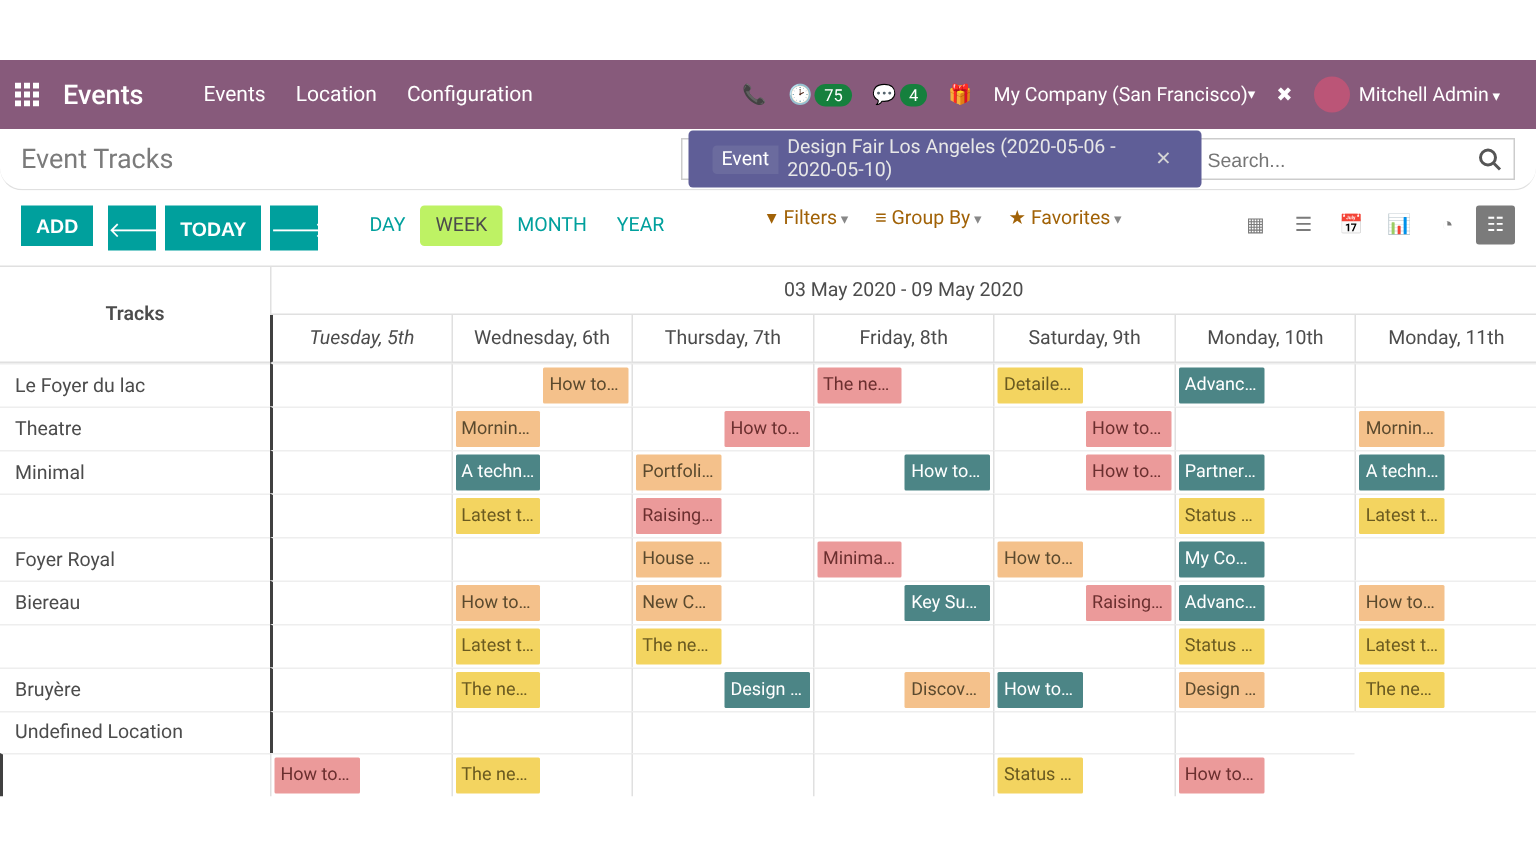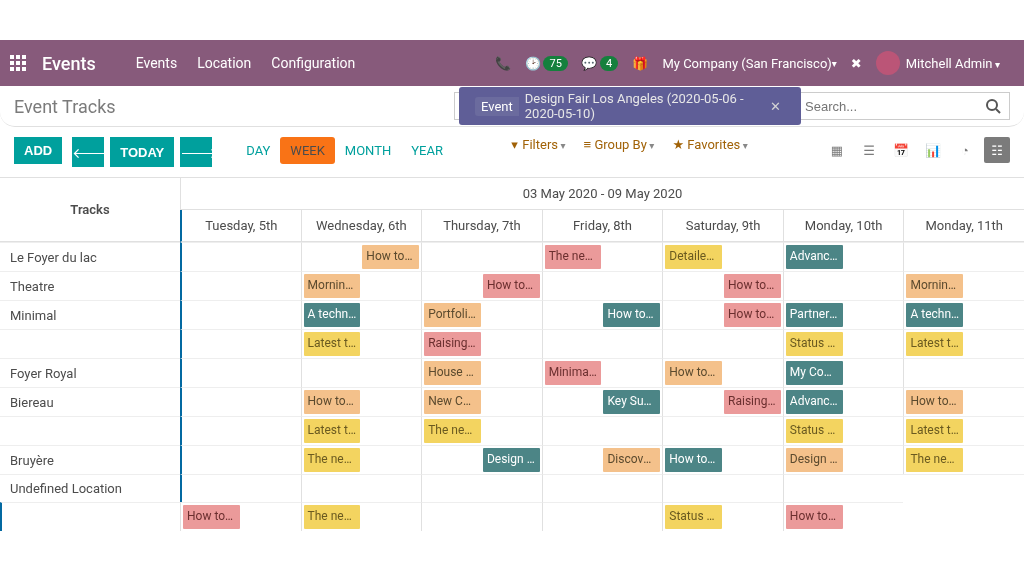--- a/index.html
+++ b/index.html
@@ -21,41 +21,41 @@
 .tag-val { padding:2px 6px; color:#e7e7e7;}
 .tag-close { padding:0 4px; cursor:pointer; color:#d4d4d4;}
 .search-wrap input { flex:1; border:none; outline:none; font-size:13px; background:transparent;}
 .search-icon { color:#666; cursor:pointer; padding:0 4px;}
 .toolbar { display:flex; align-items:flex-start; padding:10px 14px; border-bottom:1px solid #e0e0e0;}
 .btn-teal { background:#00a09d; color:white; border:none; padding:6px 10px; font-weight:600; margin-right:10px; cursor:pointer; font-size:13px;}
 .btn-icon-teal { background:#00a09d; color:white; border:none; width:32px; height:30px; margin-right:6px; cursor:pointer; font-size:14px;}
 .navgrp { display:flex; margin-right:18px;}
 .range-tabs { display:flex; margin-right:auto;}
 .range-tab { padding:6px 10px; font-size:13px; color:#00a09d; cursor:pointer;}
-.range-tab.active { background:#f97316; color:#4c4c4c; border-radius:3px;}
+.range-tab.active { background:#bef264; color:#4c4c4c; border-radius:3px;}
 .tool-drop { margin-right:18px; color:#a16207; cursor:pointer; font-size:13px;}
 .tool-drop::after { content:" ▾"; font-size:10px; color:#888;}
 .view-switch { display:flex; gap:6px; margin-left:auto;}
 .view-btn { width:26px; height:26px; display:flex; align-items:center; justify-content:center; color:#7b7b7b; cursor:pointer; border-radius:2px;}
 .view-btn.active { background:#7b7b7b; color:white;}
 .grid { display:grid; grid-template-columns: 180px repeat(7, 1fr); }
 .header-full { grid-column: 2 / span 7; text-align:center; padding:8px 0; border-bottom:1px solid #e0e0e0; border-left:1px solid #e0e0e0;}
 .tracks-head { grid-row:1 / span 2; display:flex; align-items:center; justify-content:center; font-weight:600; border-bottom:1px solid #e0e0e0;}
 .day-head { text-align:center; padding:8px 0; border-left:1px solid #e0e0e0; border-bottom:1px solid #e0e0e0; font-size:13px;}
 .row-label { padding:6px 10px; border-top:1px solid #eee; display:flex; align-items:center; min-height:28px;}
 .cell { border-left:1px solid #e0e0e0; border-top:1px solid #eee; padding:1px; position:relative; min-height:28px;}
 .half-row { display:flex; width:100%; height:100%;}
 .half { width:50%; height:100%; padding:1px;}
 .ev { padding:4px 4px; font-size:12px; white-space:nowrap; overflow:hidden; text-overflow:ellipsis; cursor:pointer; height:24px; border-radius:1px;}
 .c-teal { background:#4c8586; color:white;}
 .c-orange { background:#f4c18b; color:#5b4a2e;}
 .c-yellow { background:#f3d460; color:#6a5a20;}
 .c-red { background:#eb9a9a; color:#6b2f2f;}
 .grid > :nth-child(n+3):nth-child(-n+9) {  }
-.firstcol{border-left:2px solid #0369a1;}
+.firstcol{border-left:2px solid #404040;font-style:italic;}
 svg { display:block; }
 </style>
 </head>
 <body>
 
 <div class="topbar">
   <span class="apps-icon">
     <svg width="16" height="16" viewBox="0 0 16 16">
         <g fill="white">
           <rect x="0" y="0" width="4" height="4"></rect>

